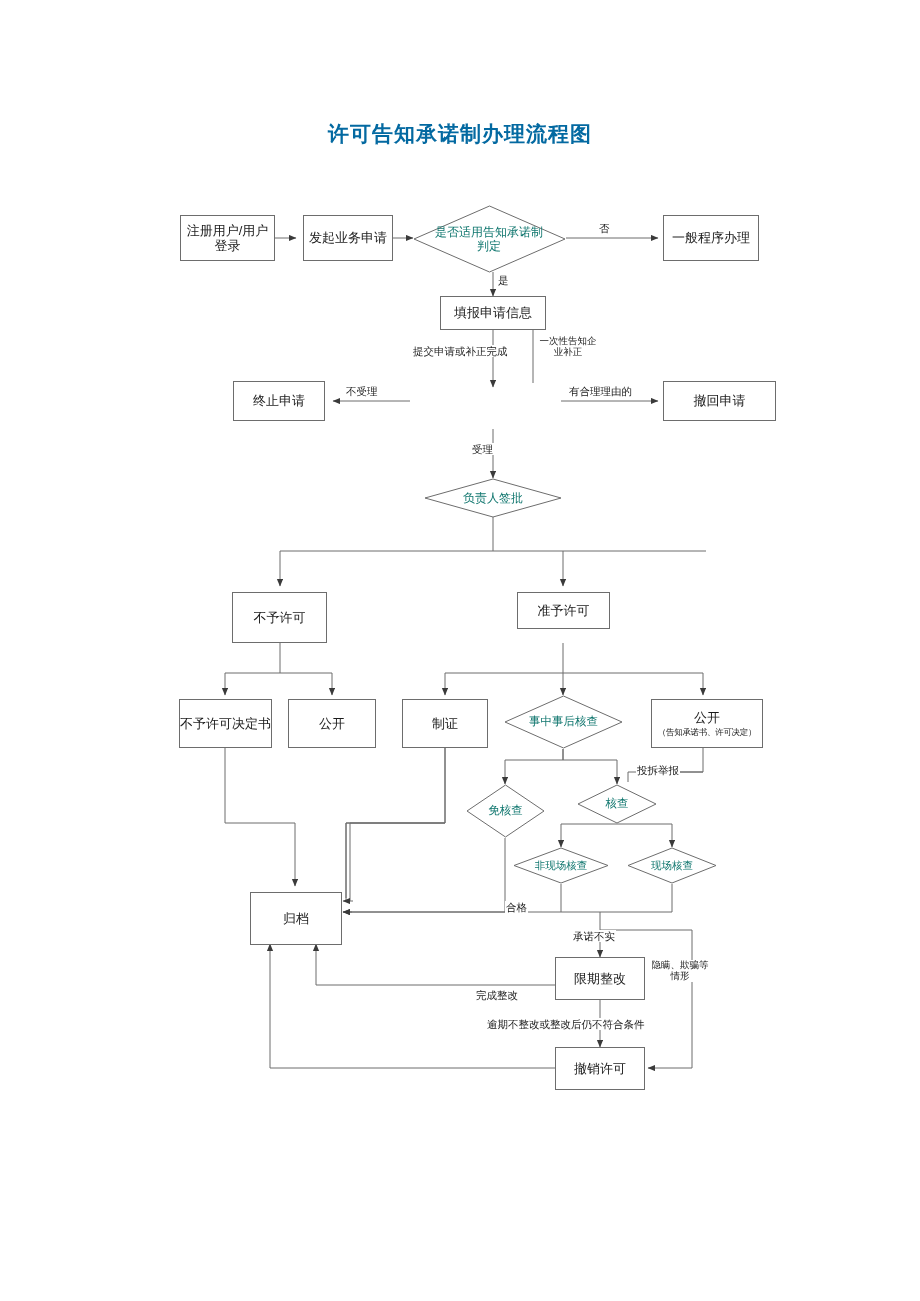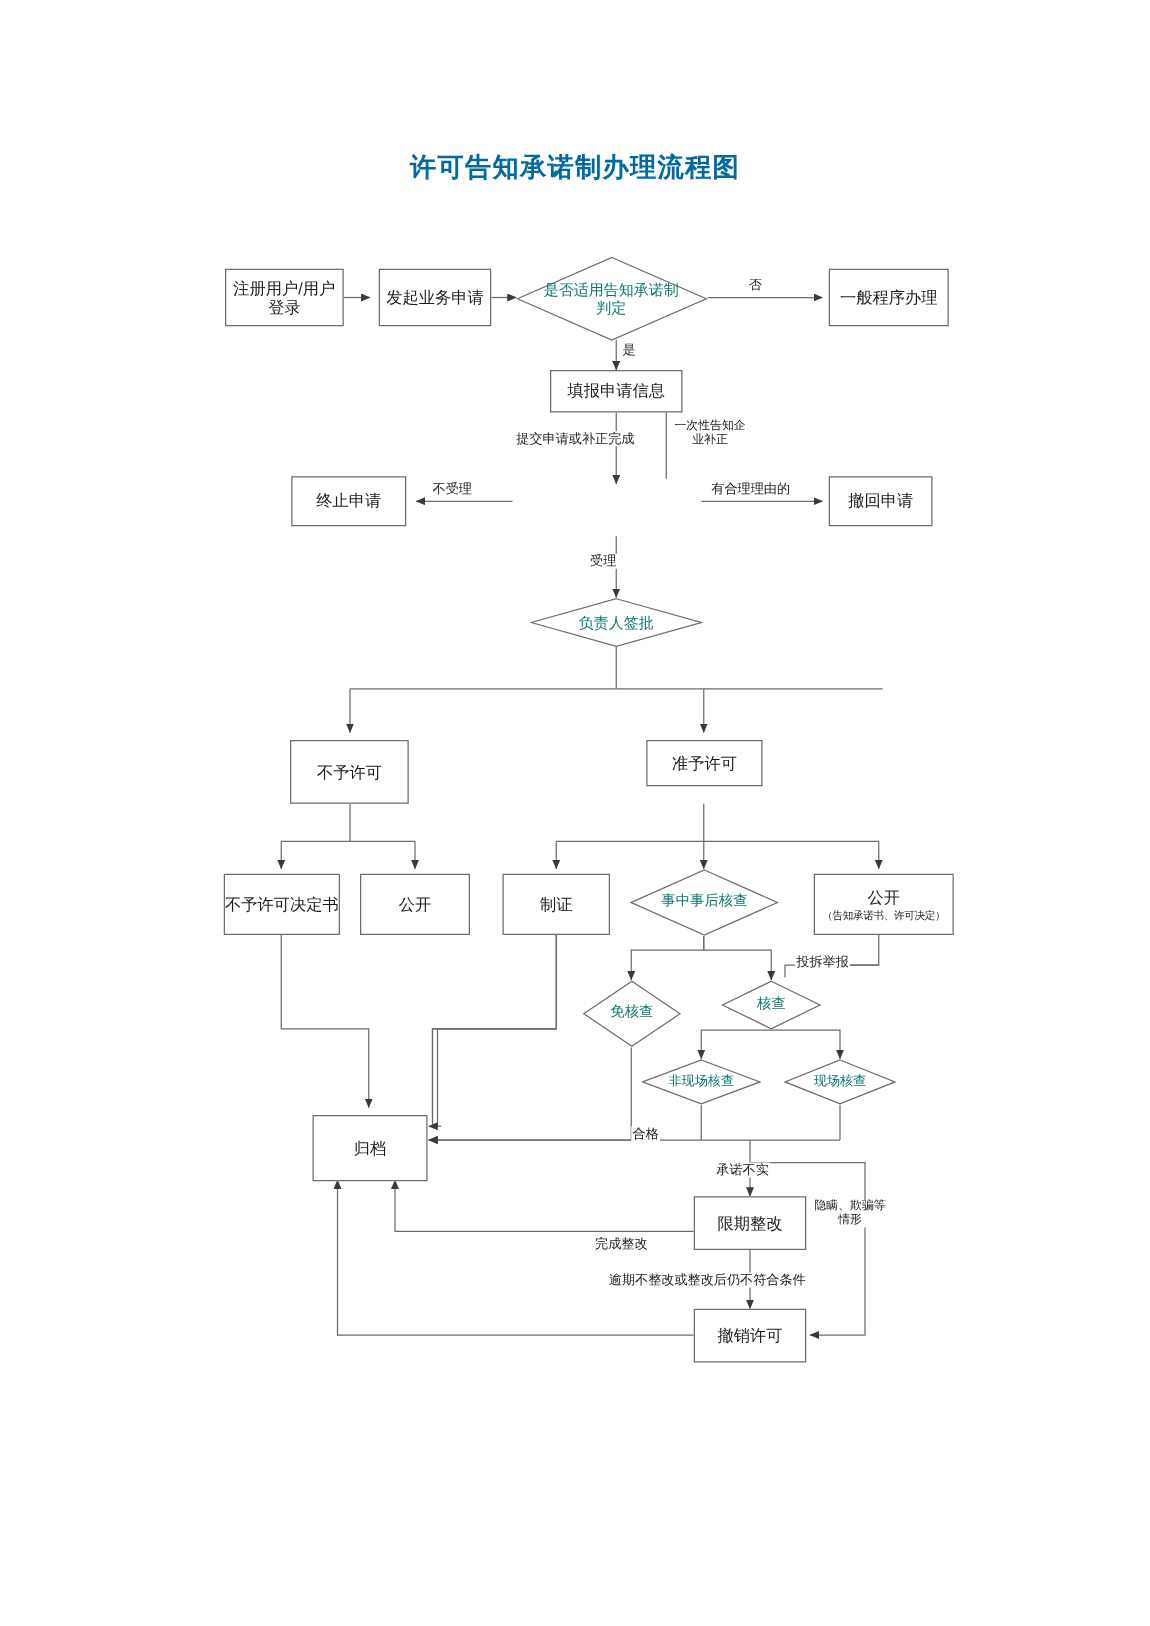--- a/index.html
+++ b/index.html
@@ -156,21 +156,21 @@
   <div class="elabel" style="left:598px;top:222px;">否</div>
   <div class="elabel" style="left:497px;top:274px;">是</div>
 
   <div class="node box" style="left:440px;top:296px;width:106px;height:34px;">填报申请信息</div>
 
   <div class="elabel" style="left:412px;top:345px;">提交申请或补正完成</div>
   <div class="elabel two sm" style="left:536px;top:336px;width:62px;">一次性告知企业补正</div>
 
 
   <div class="node box" style="left:233px;top:381px;width:92px;height:40px;">终止申请</div>
-  <div class="node box" style="left:663px;top:381px;width:83px;height:40px;">撤回申请</div>
+  <div class="node box" style="left:663px;top:381px;width:113px;height:40px;">撤回申请</div>
 
   <div class="elabel" style="left:345px;top:385px;">不受理</div>
   <div class="elabel" style="left:568px;top:385px;">有合理理由的</div>
   <div class="elabel" style="left:471px;top:443px;">受理</div>
 
   <div class="dia-wrap" style="left:424px;top:478px;width:138px;height:40px;">
     <svg class="dia-shape" viewBox="0 0 138 40" preserveAspectRatio="none">
       <polygon points="69,1 137,20 69,39 1,20" fill="#fff" stroke="#6d6d6d" stroke-width="1"></polygon>
     </svg>
     <div class="dia-label" style="font-size:12px;">负责人签批</div>

